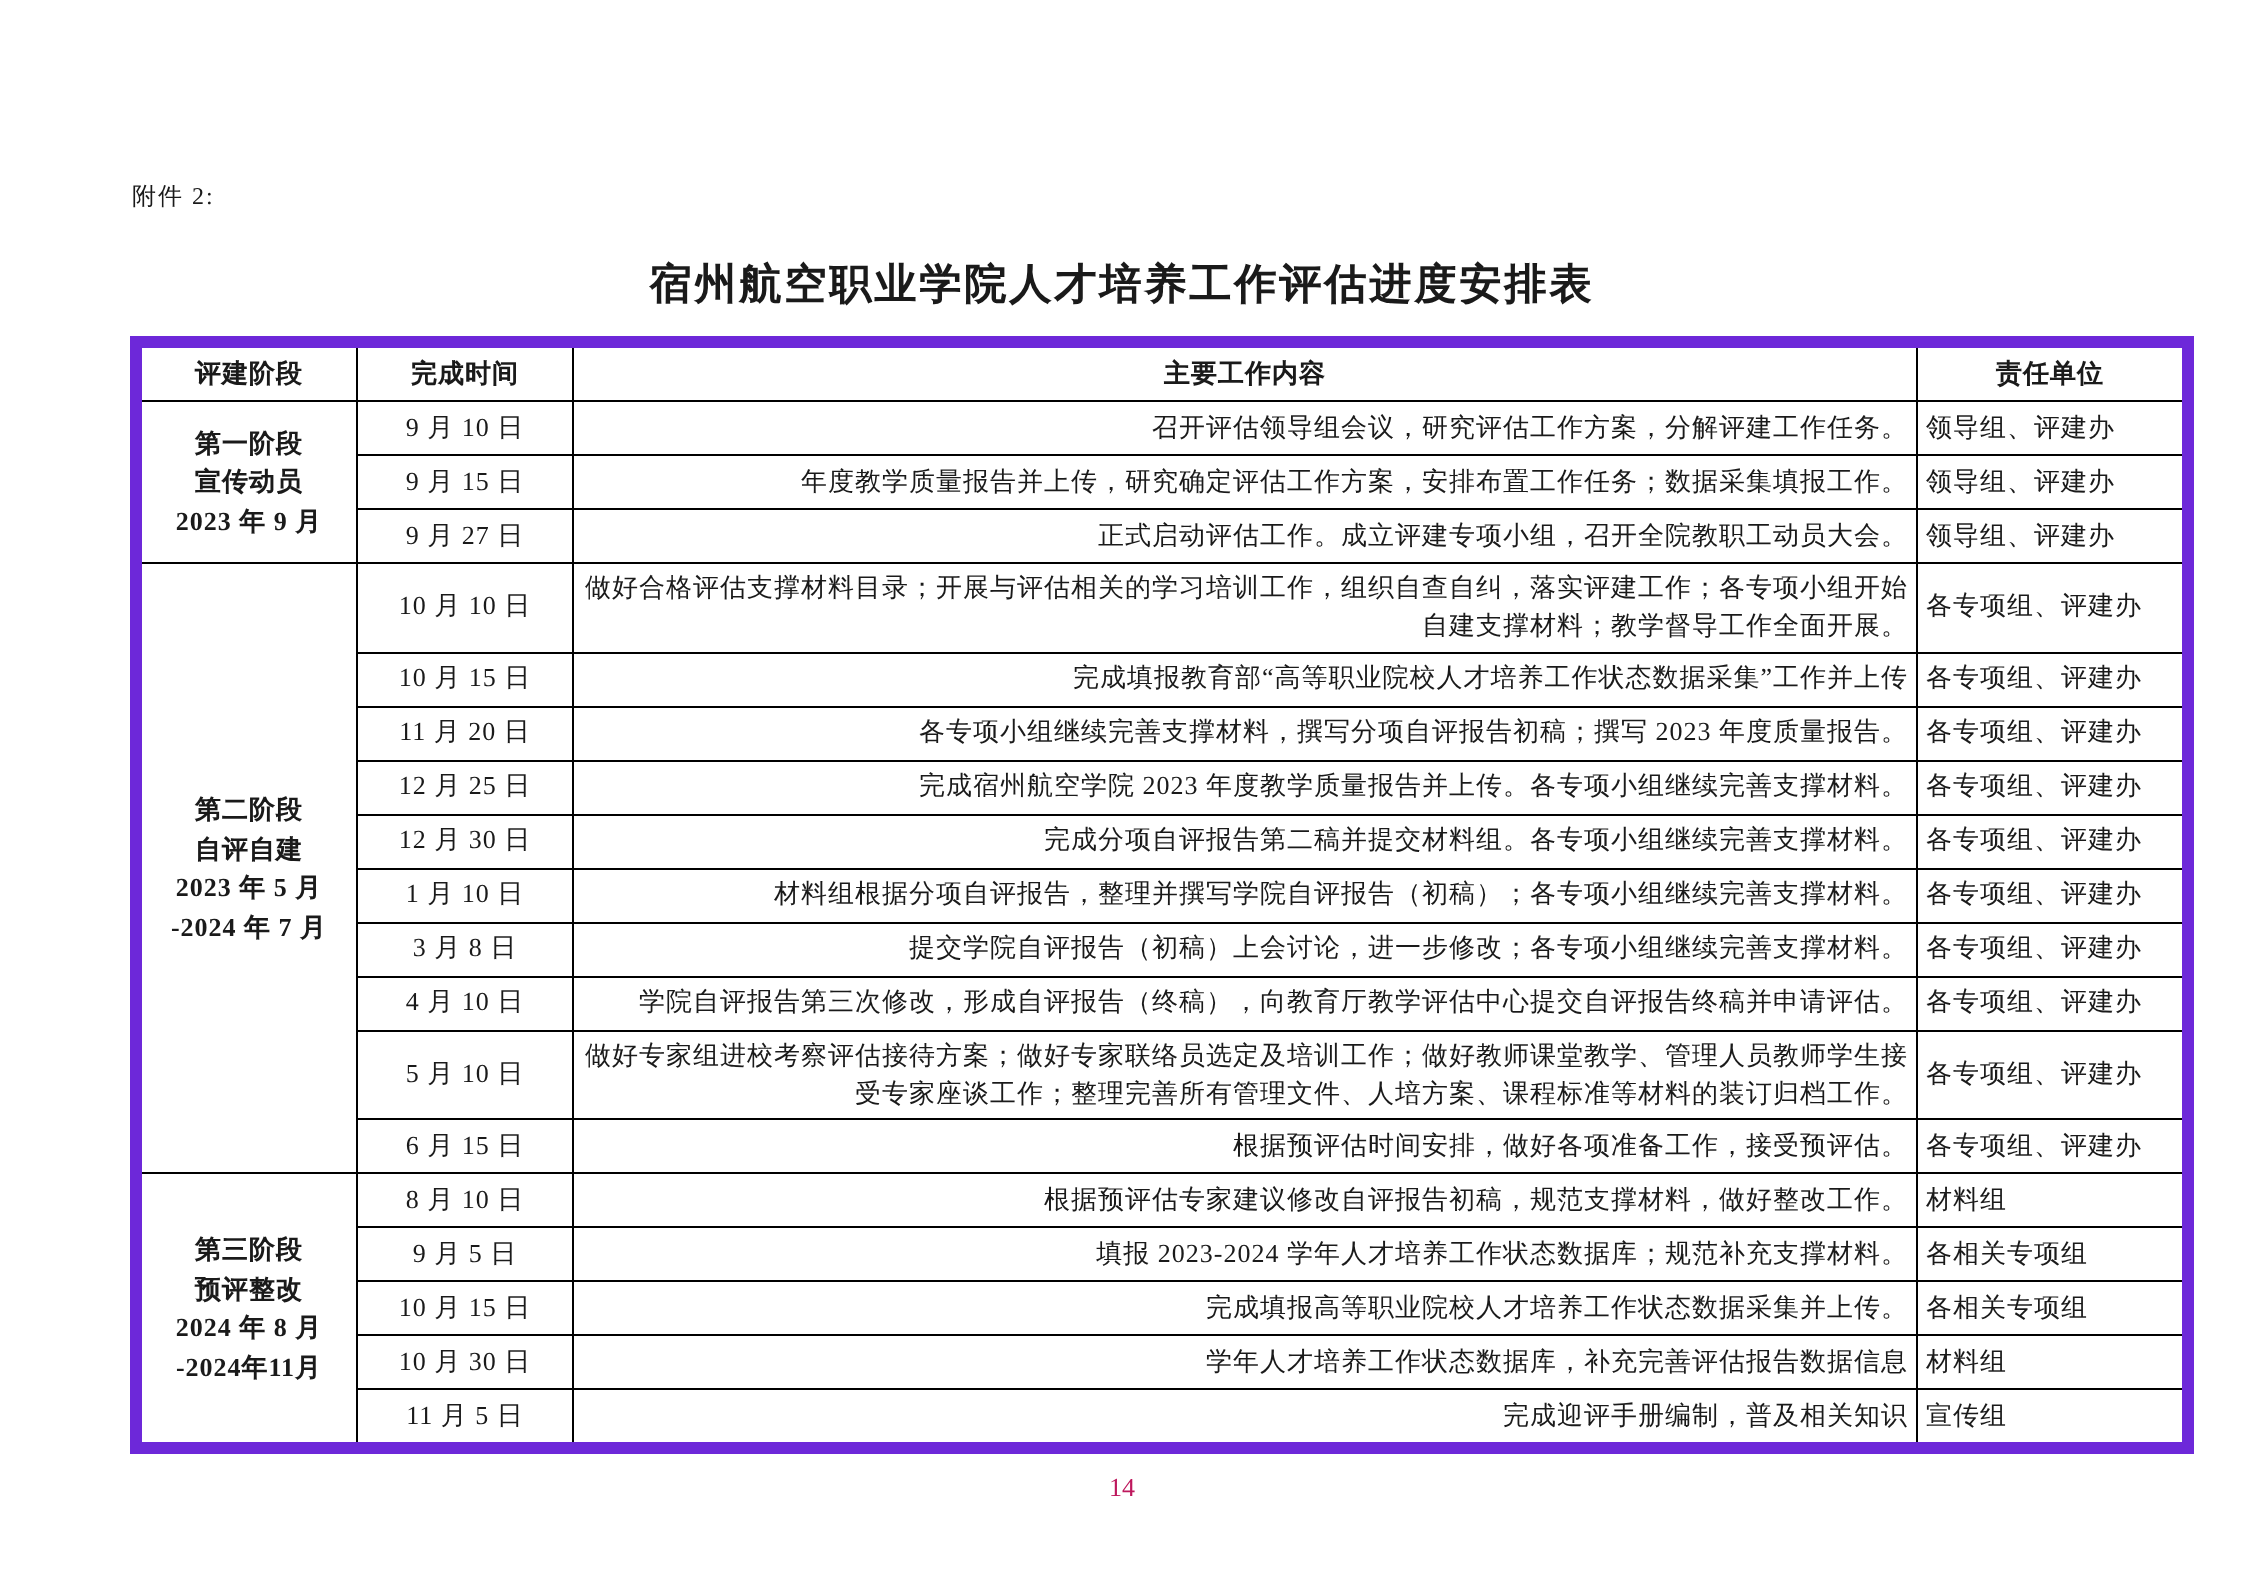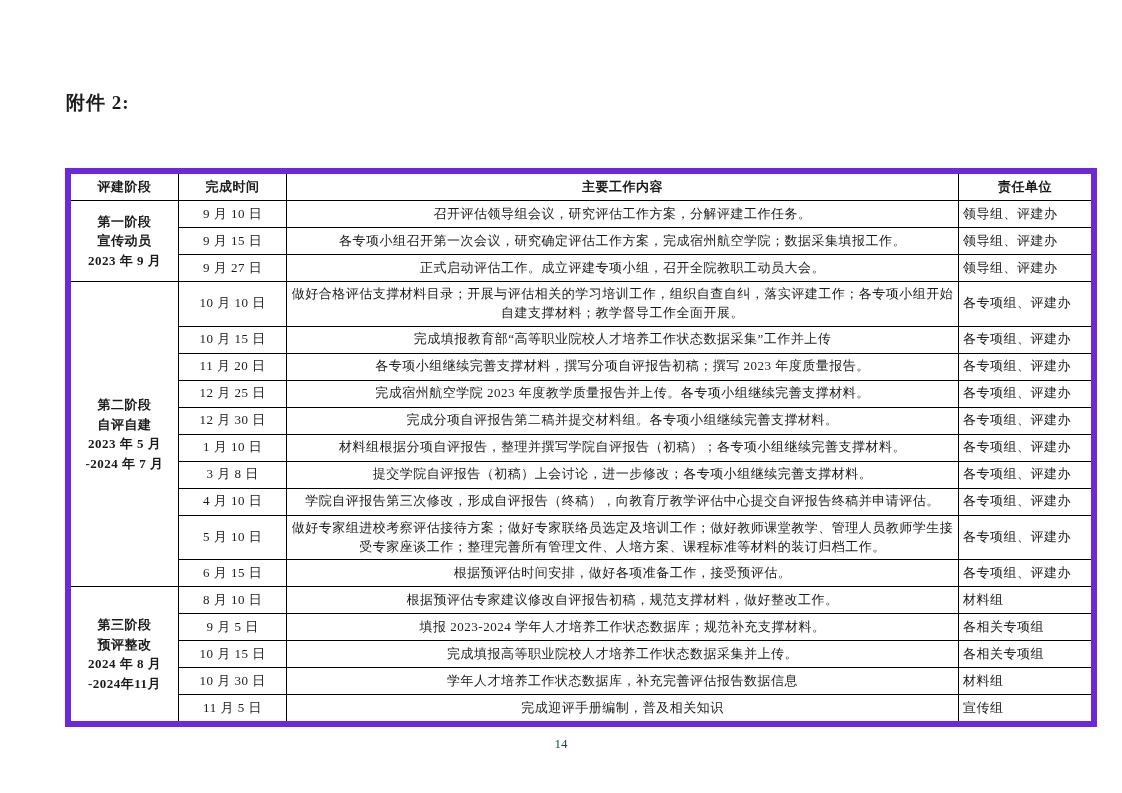--- a/index.html
+++ b/index.html
@@ -16,22 +16,22 @@
   }
   .page {
     position: absolute;
     inset: 0;
     background: #ffffff;
   }
   .attachment-label {
     position: absolute;
     left: 66px;
     top: 90px;
-    font-size: 19px;
-    font-weight: bold;
+    font-size: 12px;
+    font-weight: normal;
     letter-spacing: 1px;
   }
   .doc-title {
     position: absolute;
     left: 0;
     right: 0;
     top: 128px;
     text-align: center;
     font-size: 21px;
     font-weight: bold;
@@ -67,48 +67,49 @@
     font-weight: bold;
     padding: 2px 2px;
   }
   td.date-cell {
     text-align: center;
     white-space: nowrap;
     height: 20px;
     margin-left: 16px;
   }
   td.content-cell {
-    text-align: center;
+    text-align: right;
     padding-left: 11px;
     padding-right: 8px;
     margin-top: 13px;
   }
   td.unit-cell {
     text-align: left;
   }
   .stage-line {
     line-height: 1.5;
   }
   .page-number {
     position: absolute;
     left: 0;
     right: 0;
     top: 736px;
     text-align: center;
     font-size: 13px;
-    color: #14532d;
+    color: #be185d;
   }
 </style>
 </head>
 <body>
 
 <div class="page">
 
   <div class="attachment-label">附件 2:</div>
 
+  <div class="doc-title">宿州航空职业学院人才培养工作评估进度安排表</div>
 
   <table class="schedule">
     <thead>
       <tr>
         <th style="width:99px">评建阶段</th>
         <th style="width:99px">完成时间</th>
         <th style="width:663px">主要工作内容</th>
         <th style="width:124px">责任单位</th>
       </tr>
     </thead>
@@ -118,21 +119,21 @@
             <div class="stage-line">第一阶段</div>
             <div class="stage-line">宣传动员</div>
             <div class="stage-line">2023 年 9 月</div>
           </td>
           <td class="date-cell">9 月 10 日</td>
           <td class="content-cell">召开评估领导组会议，研究评估工作方案，分解评建工作任务。</td>
           <td class="unit-cell">领导组、评建办</td>
         </tr>
         <tr>
           <td class="date-cell">9 月 15 日</td>
-          <td class="content-cell">各专项小组召开第一次会议，研究确定评估工作方案，完成宿州航空学院；数据采集填报工作。</td>
+          <td class="content-cell">年度教学质量报告并上传，研究确定评估工作方案，安排布置工作任务；数据采集填报工作。</td>
           <td class="unit-cell">领导组、评建办</td>
         </tr>
         <tr>
           <td class="date-cell">9 月 27 日</td>
           <td class="content-cell">正式启动评估工作。成立评建专项小组，召开全院教职工动员大会。</td>
           <td class="unit-cell">领导组、评建办</td>
         </tr>
         <tr>
           <td class="stage-cell" rowspan="10">
             <div class="stage-line">第二阶段</div>

